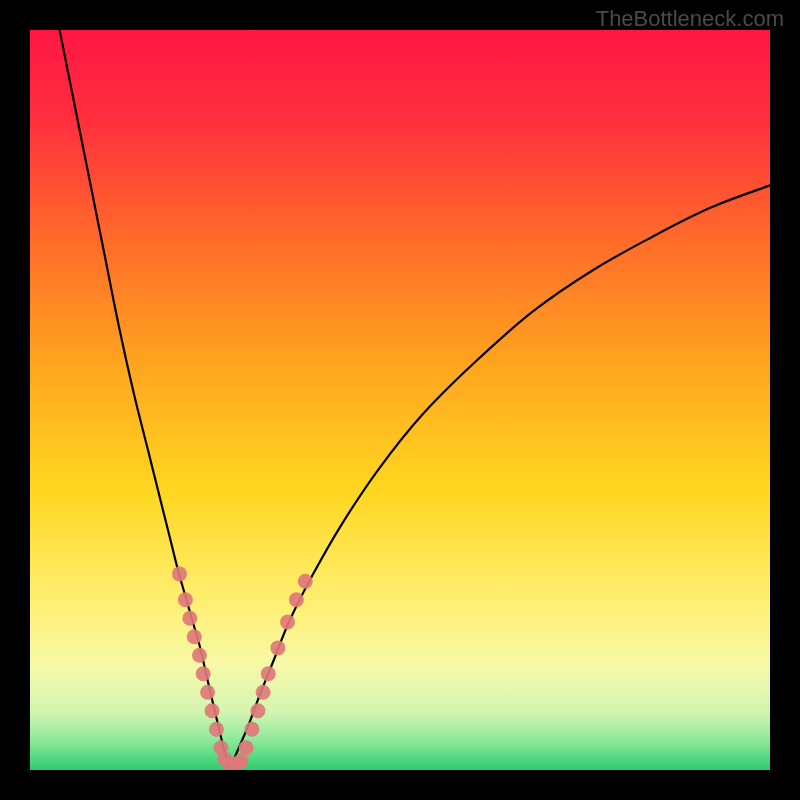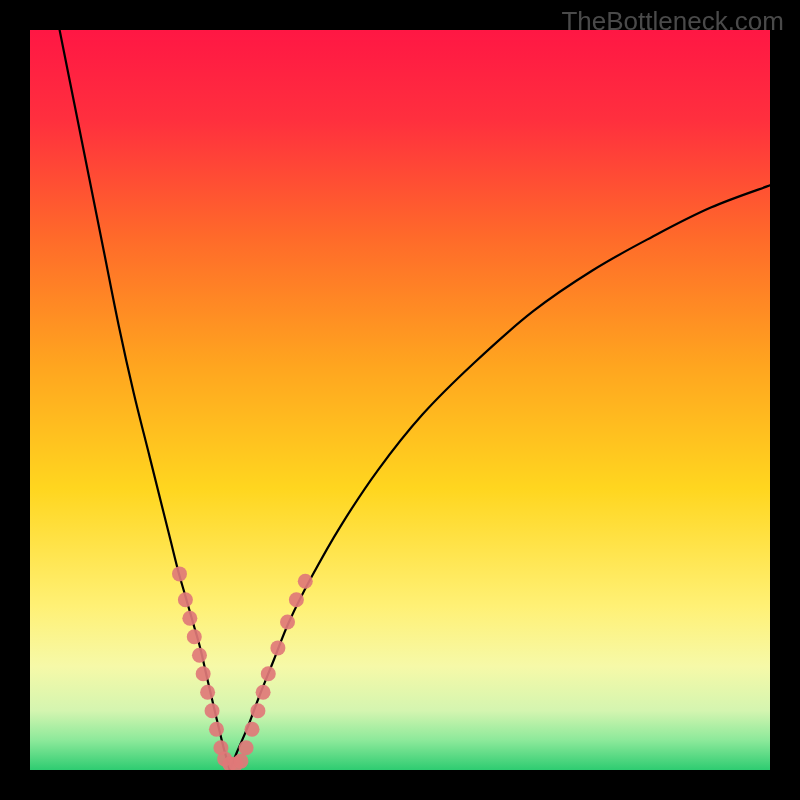--- a/index.html
+++ b/index.html
@@ -8,21 +8,21 @@
     width: 800px;
     height: 800px;
     background: #000;
     position: relative;
   }
   .watermark {
     position: absolute;
     top: 6px;
     right: 16px;
     font-family: Arial, sans-serif;
-    font-size: 26px;
+    font-size: 22px;
     font-weight: 500;
     color: #4a4a4a;
     z-index: 10;
   }
   .plot-area {
     position: absolute;
     left: 30px;
     top: 30px;
     width: 740px;
     height: 740px;

